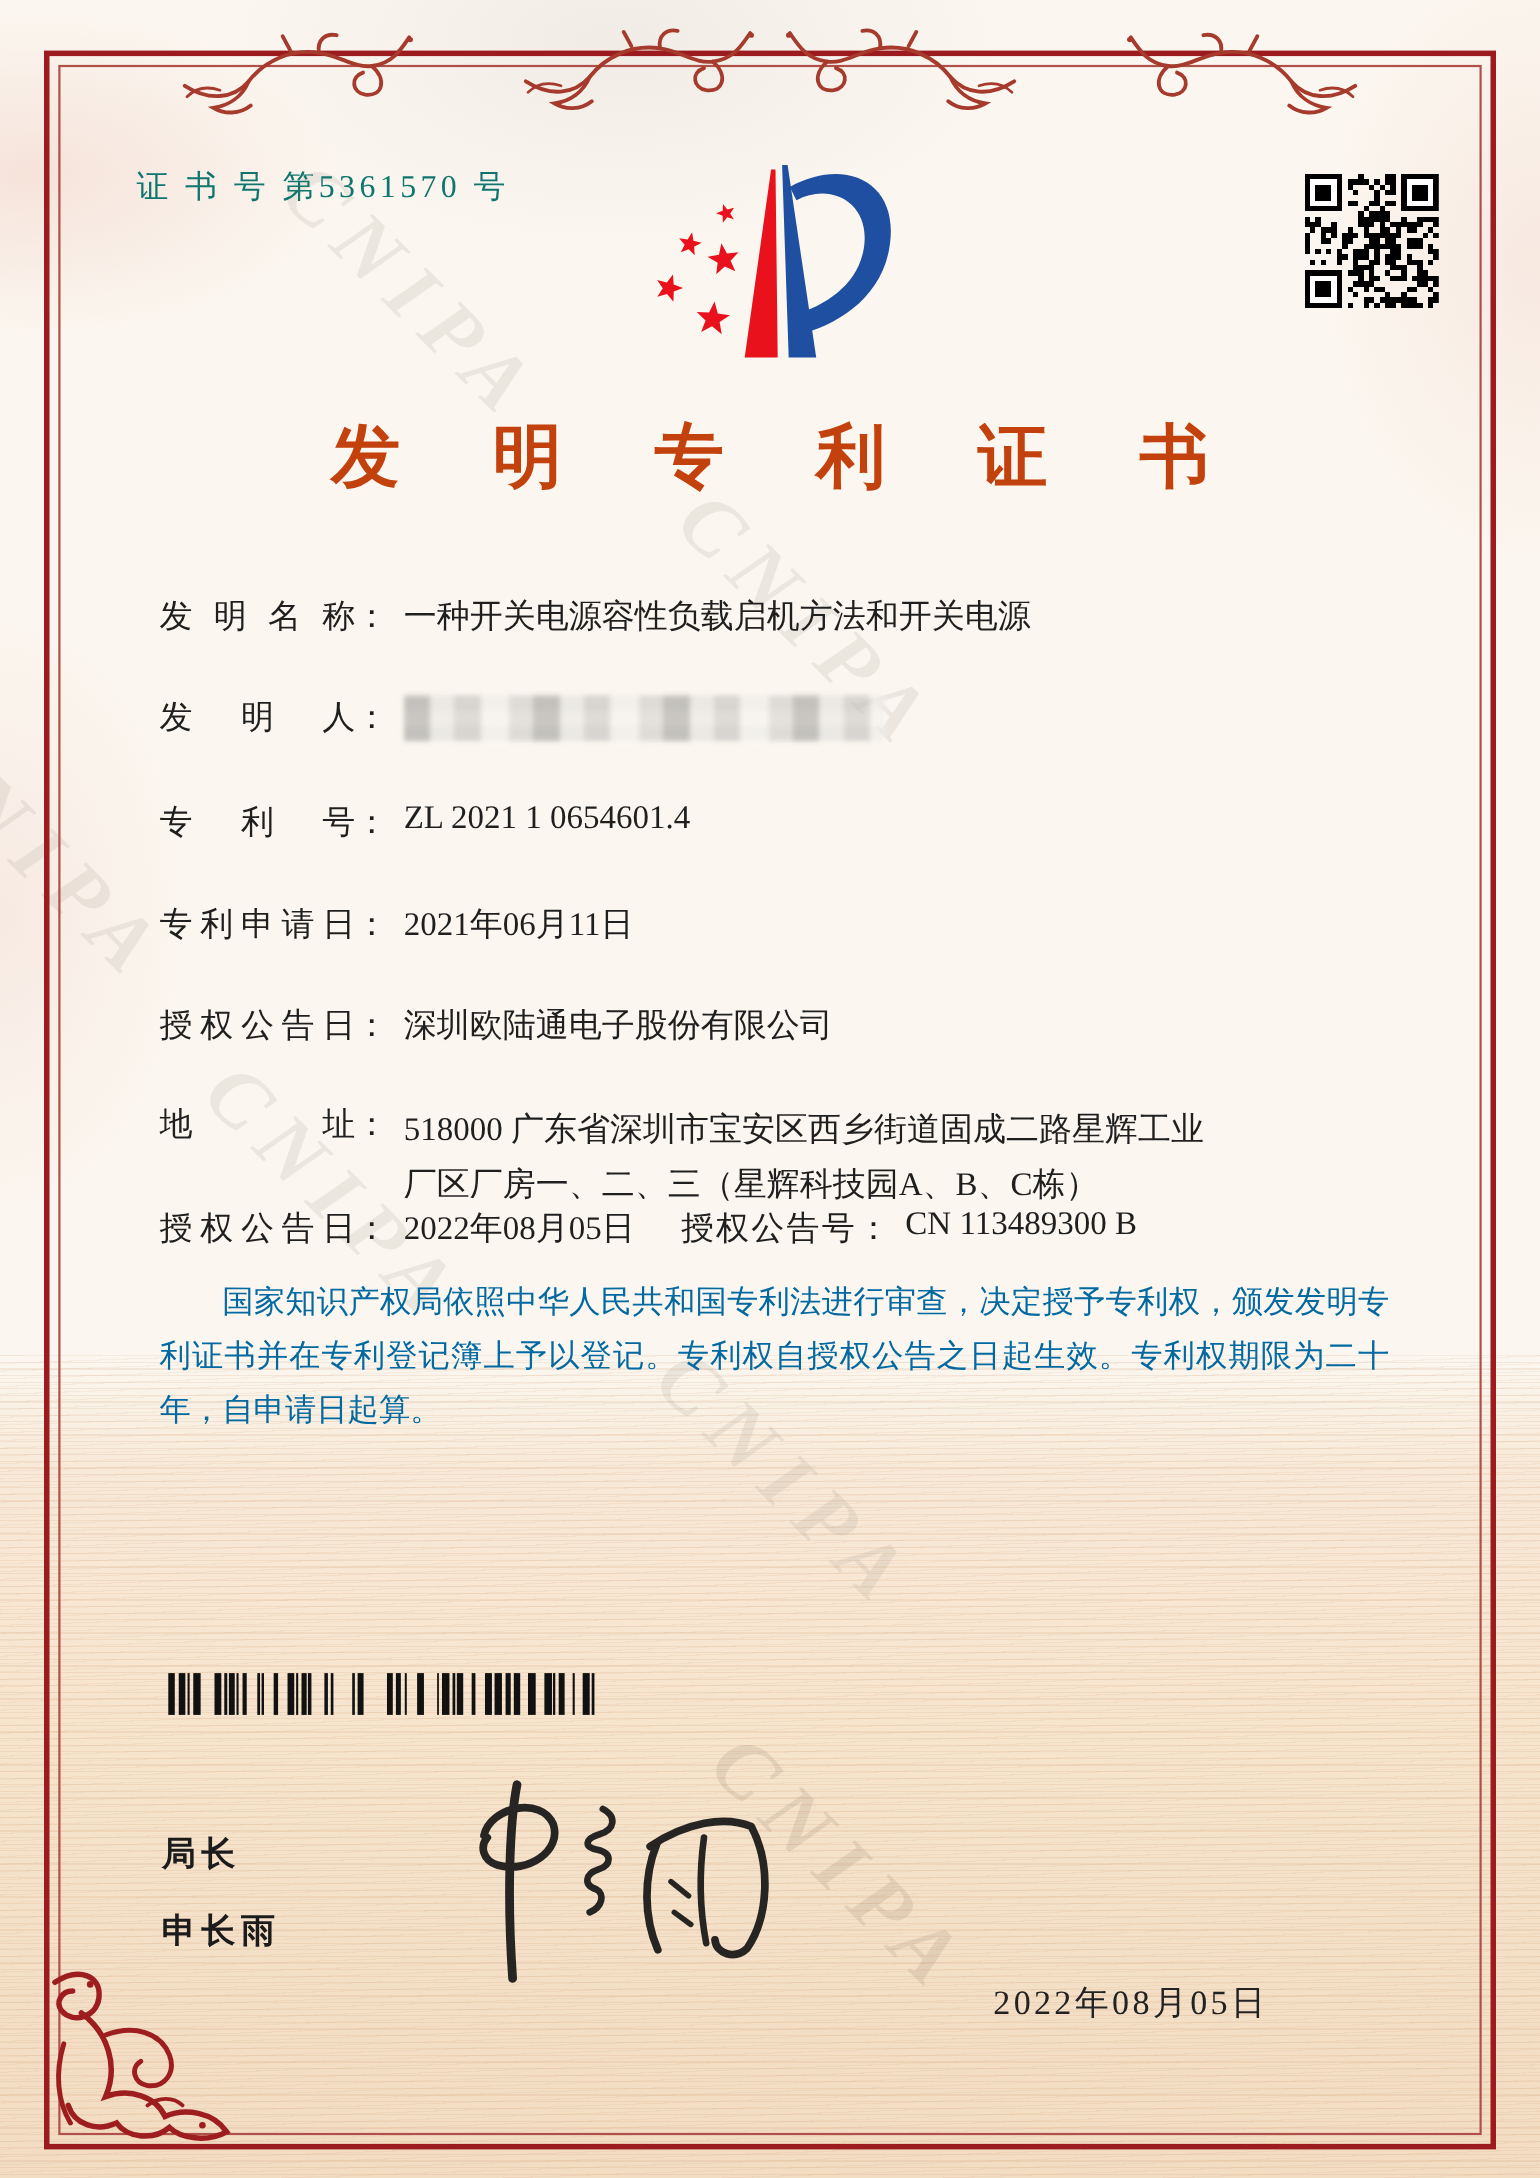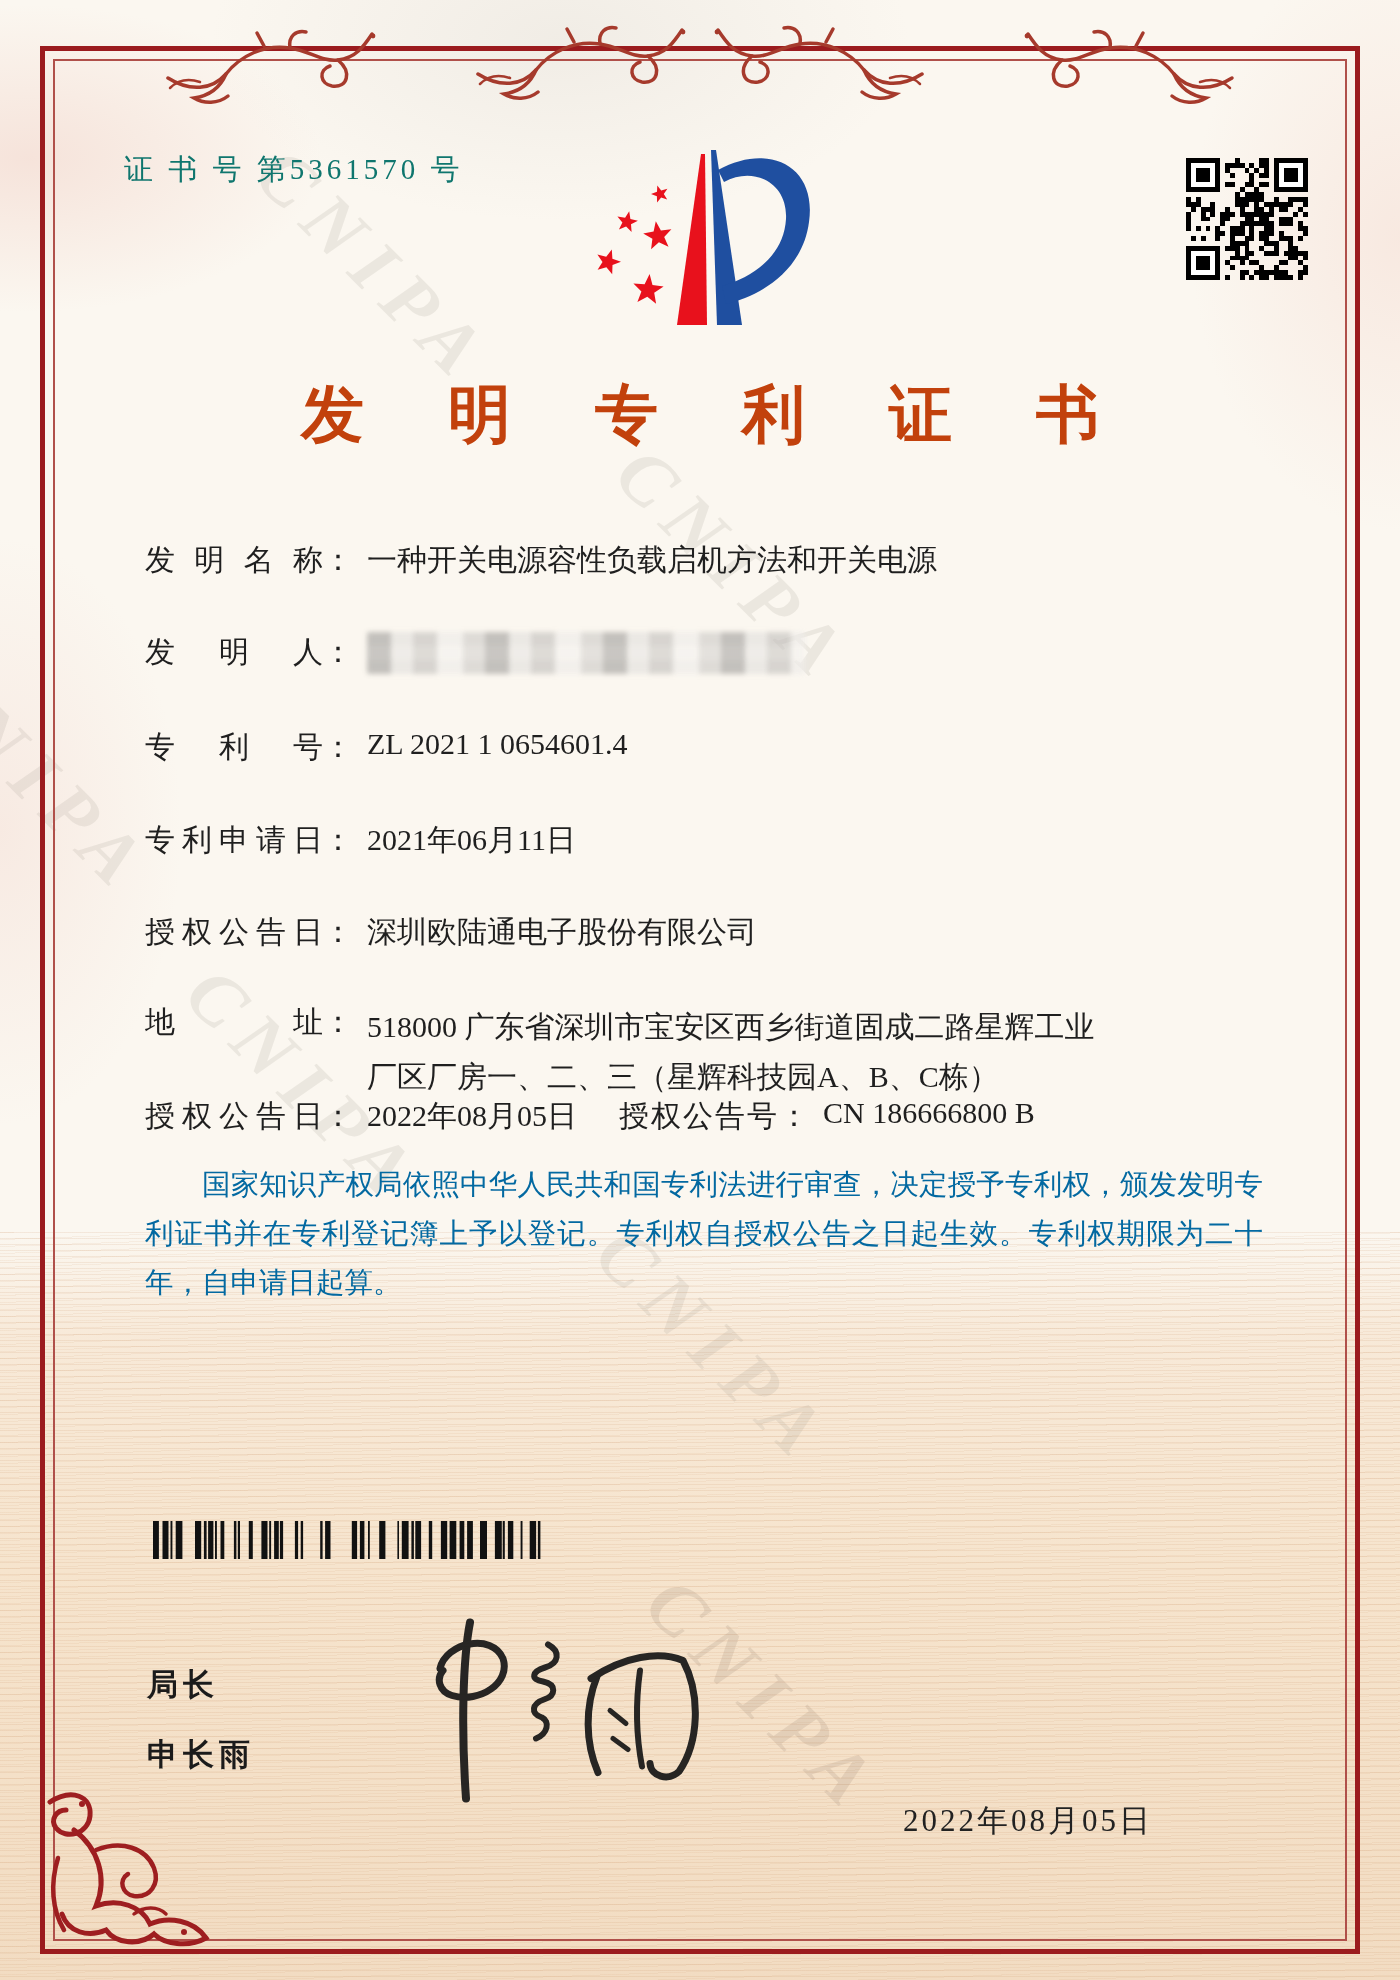--- a/index.html
+++ b/index.html
@@ -379,21 +379,21 @@
 
     <div class="fld" style="top:912px">
       <span class="lbl">授权公告日</span><span class="colon">：</span><span class="val">深圳欧陆通电子股份有限公司</span>
     </div>
 
     <div class="fld" style="top:1002px">
       <span class="lbl">地址</span><span class="colon">：</span><span class="val-stack"><span>518000 广东省深圳市宝安区西乡街道固成二路星辉工业</span><br><span>厂区厂房一、二、三（星辉科技园A、B、C栋）</span></span>
     </div>
 
     <div class="fld" style="top:1096px">
-      <span class="lbl">授权公告日</span><span class="colon">：</span><span class="val">2022年08月05日</span><span class="pair2"><span class="lbl2">授权公告号</span><span class="colon">：</span><span class="val">CN 186666800 B</span></span>
+      <span class="lbl">授权公告日</span><span class="colon">：</span><span class="val">2022年08月05日</span><span class="pair2"><span class="lbl2">授权公告号</span><span class="colon">：</span><span class="val">CN 113489300 B</span></span>
     </div>
 
     <div class="body-text">
       <p>国家知识产权局依照中华人民共和国专利法进行审查，决定授予专利权，颁发发明专利证书并在专利登记簿上予以登记。专利权自授权公告之日起生效。专利权期限为二十年，自申请日起算。</p>
     </div>
 
     <svg class="barcode" viewBox="0 0 402 38" preserveAspectRatio="none">
         <rect x="8.0" y="0" width="5.9" height="38" fill="#111"></rect>
         <rect x="17.5" y="0" width="6.0" height="38" fill="#111"></rect>
         <rect x="25.5" y="0" width="1.9" height="38" fill="#111"></rect>

